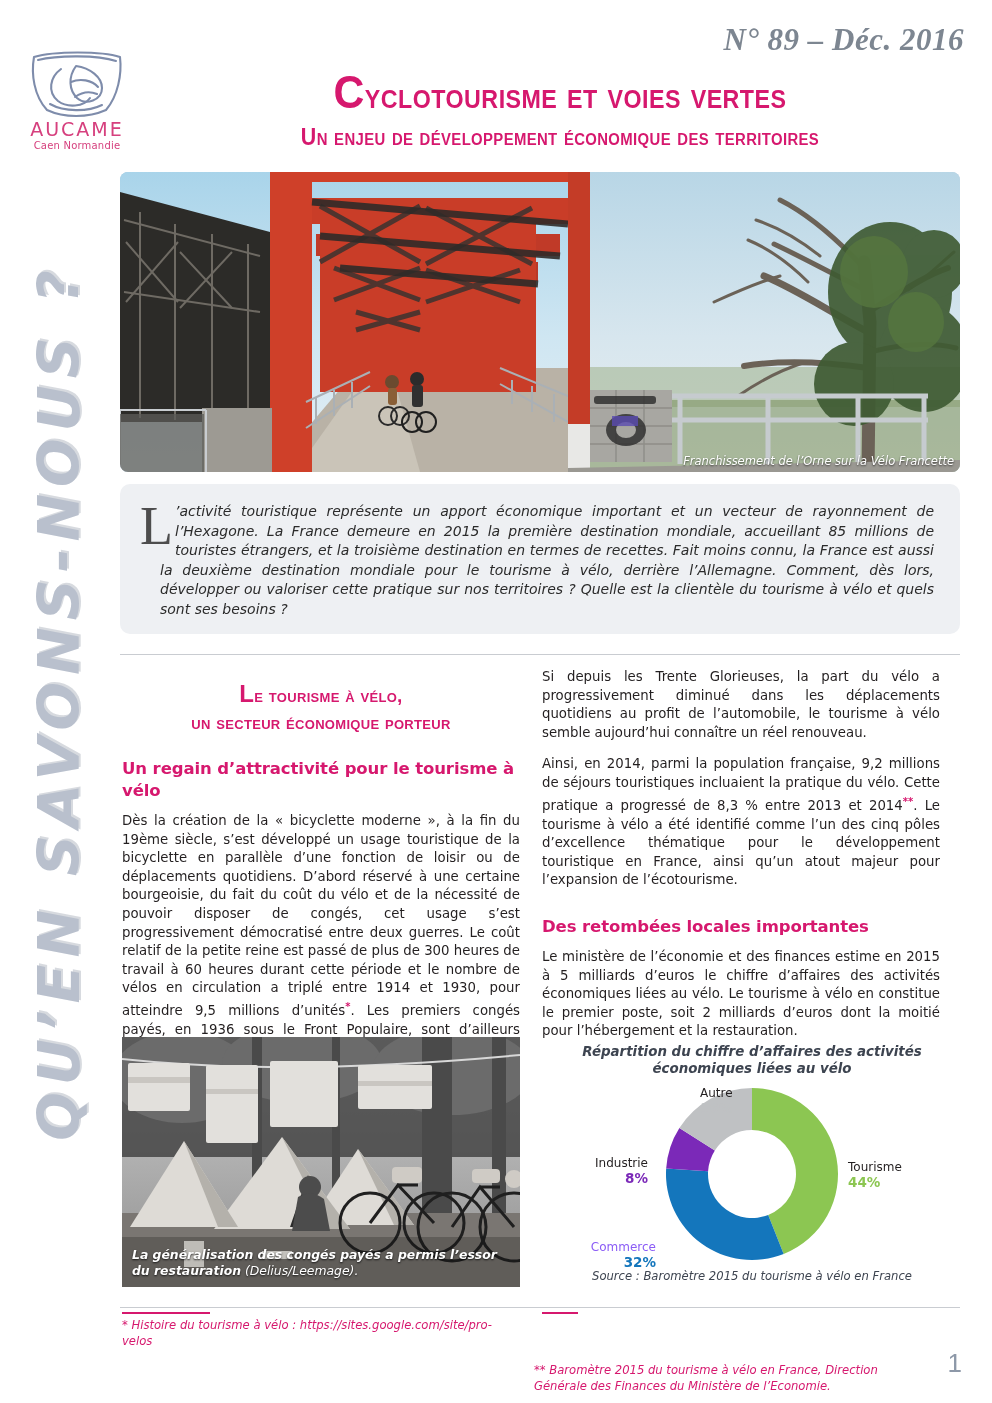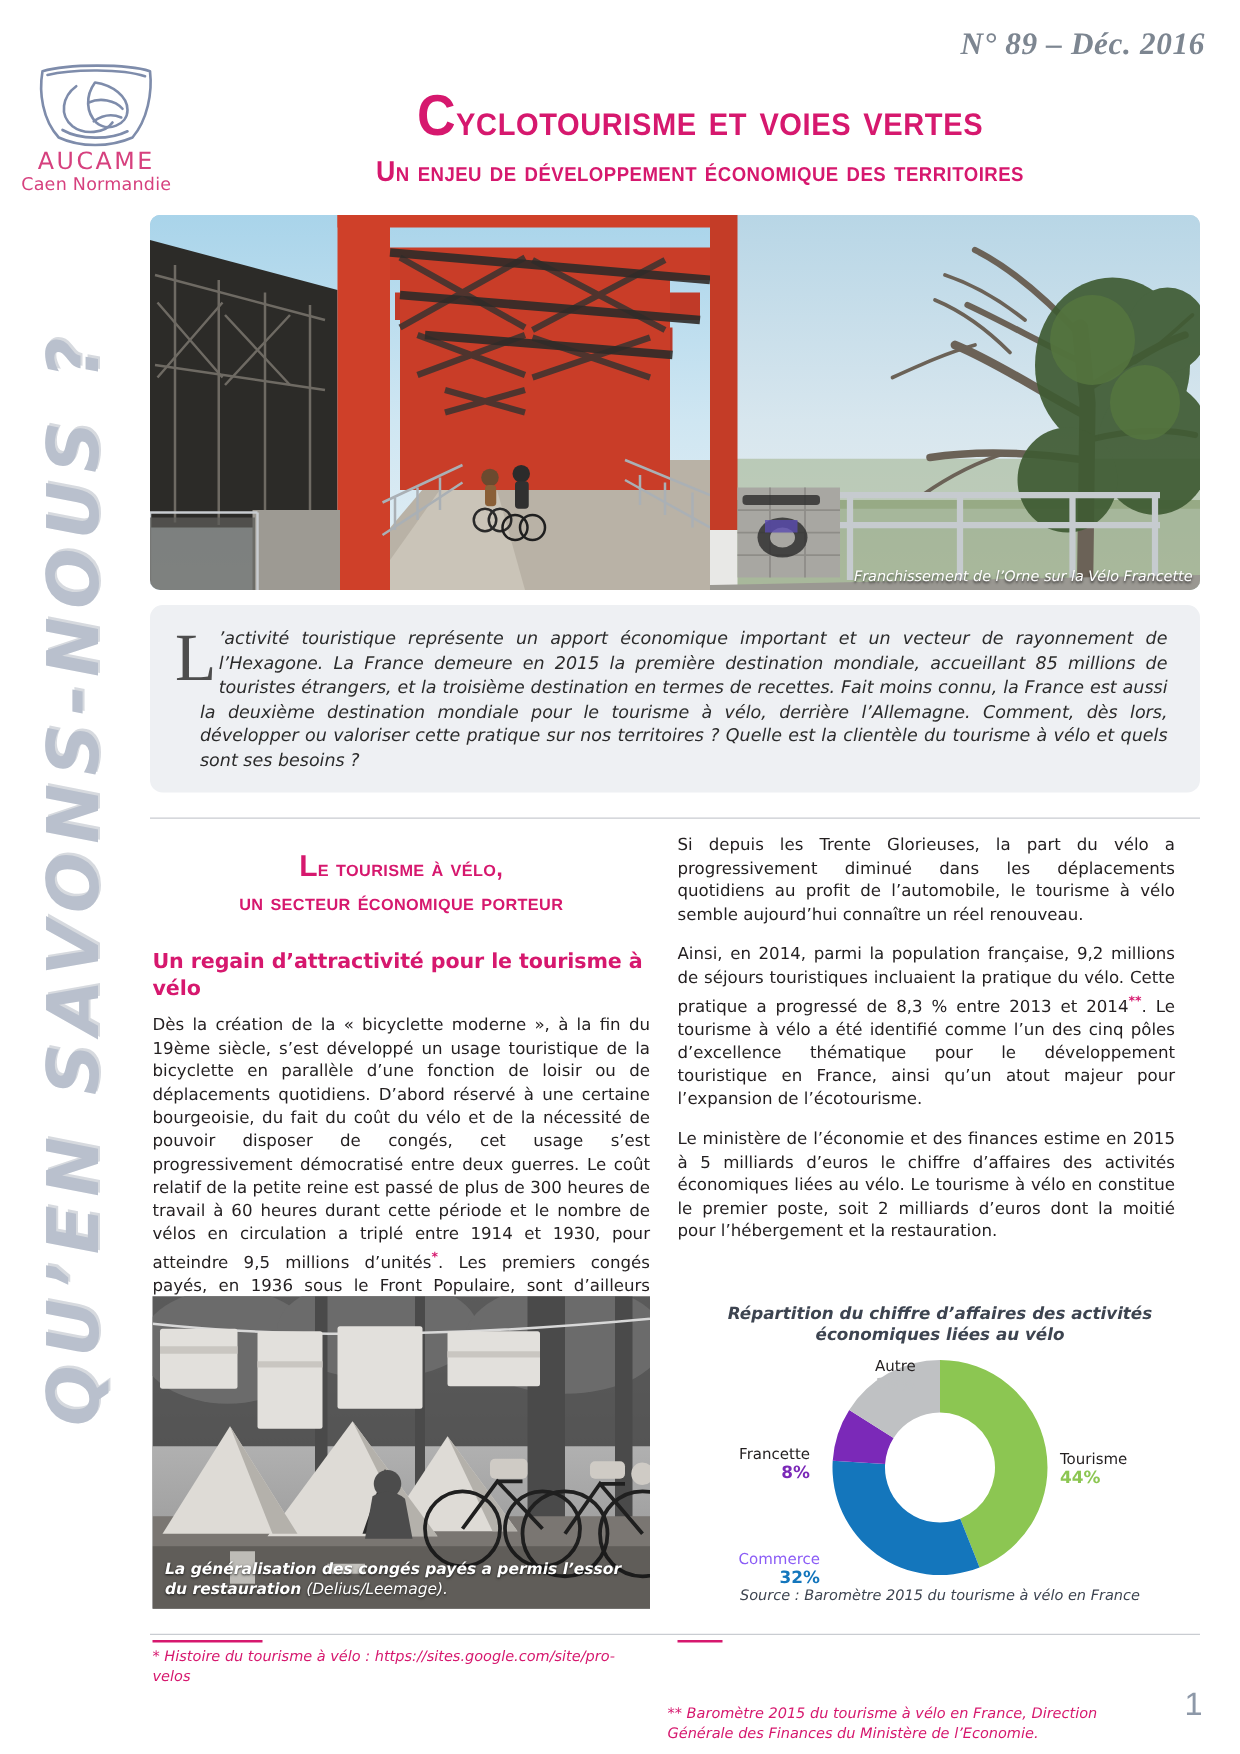--- a/index.html
+++ b/index.html
@@ -37,21 +37,21 @@
     text-shadow: 2px 2px 0 rgba(140,148,163,0.35);
   }
 
   
   .issue {
     position: absolute;
     right: 28px; top: 22px;
     font-family: "Liberation Serif", serif;
     font-style: italic;
     font-weight: bold;
-    font-size: 25px;
+    font-size: 31px;
     color: #7d8691;
     letter-spacing: .5px;
   }
 
   .logo {
     position: absolute;
     left: 14px; top: 44px;
     width: 126px;
     text-align: center;
   }
@@ -59,21 +59,21 @@
   .logo .name {
     font-family: "DejaVu Sans", sans-serif;
     font-size: 19px;
     letter-spacing: 2px;
     color: #d6407e;
     line-height: 1.05;
     margin-top: -2px;
   }
   .logo .sub {
     font-family: "DejaVu Sans", sans-serif;
-    font-size: 14px;
+    font-size: 10px;
     color: #d6407e;
     letter-spacing: .2px;
     line-height: 1.2;
   }
 
   .titleblock {
     position: absolute;
     left: 160px; top: 68px;
     width: 800px;
     text-align: center;
@@ -572,20 +572,21 @@
     <rect x="0" y="200" width="398" height="50" fill="#000" opacity=".12"></rect>
   </svg>
   <div class="cap"><b>La généralisation des congés payés a permis l’essor du restauration</b><span> (Delius/Leemage).</span></div>
 </div>
 
 <div class="col col-right">
   <p class="body">Si depuis les Trente Glorieuses, la part du vélo a progressivement diminué dans les déplacements quotidiens au profit de l’automobile, le tourisme à vélo semble aujourd’hui connaître un réel renouveau.</p>
 
   <p class="body"><span>Ainsi, en 2014, parmi la population française, 9,2 millions de séjours touristiques incluaient la pratique du vélo. Cette pratique a progressé de 8,3 % entre 2013 et 2014</span><sup class="note">**</sup><span>. Le tourisme à vélo a été identifié comme l’un des cinq pôles d’excellence thématique pour le développement touristique en France, ainsi qu’un atout majeur pour l’expansion de l’écotourisme.</span></p>
 
+  <h3 class="sub">Des retombées locales importantes</h3>
 
   <p class="body">Le ministère de l’économie et des finances estime en 2015 à 5 milliards d’euros le chiffre d’affaires des activités économiques liées au vélo. Le tourisme à vélo en constitue le premier poste, soit 2 milliards d’euros dont la moitié pour l’hébergement et la restauration.</p>
 </div>
 
 <div class="chart-wrap">
   <div class="chart-title">Répartition du chiffre d’affaires des activités économiques liées au vélo</div>
 
   <div class="donut-area">
     <svg id="donut" width="420" height="190" viewBox="0 0 420 190">
         <path d="M210 9 A86 86 0 0 1 241.6587115308823 174.96077778638963 L226.19748031812583 135.91016537908305 A44 44 0 0 0 210 51 Z" fill="#8CC652"></path>
@@ -596,21 +597,21 @@
 
     <div class="lbl" id="lbl0" style="color: rgb(140, 198, 82); text-align: left; left: 306px; top: 81px;">
       <span style="color: rgb(35, 31, 32);">Tourisme</span>
       <span class="pct">44%</span>
     </div>
     <div class="lbl" id="lbl1" style="color: rgb(20, 118, 188); text-align: right; left: auto; top: 161px; right: 306px;">
       <span style="color: #8b5cf6;">Commerce</span>
       <span class="pct">32%</span>
     </div>
     <div class="lbl" id="lbl2" style="color: rgb(123, 41, 184); text-align: right; left: auto; top: 77px; right: 314px;">
-      <span style="color: rgb(35, 31, 32);">Francette</span>
+      <span style="color: rgb(35, 31, 32);">Industrie</span>
       <span class="pct">8%</span>
     </div>
     <div class="lbl" id="lbl3" style="color: rgb(191, 193, 195); text-align: center; left: 158px; top: 7px;">
       <span style="color: rgb(35, 31, 32);">Autre</span>
       <span class="pct">16%</span>
     </div>
   </div>
 
   <div class="chart-source">Source : Baromètre 2015 du tourisme à vélo en France</div>
 </div>

